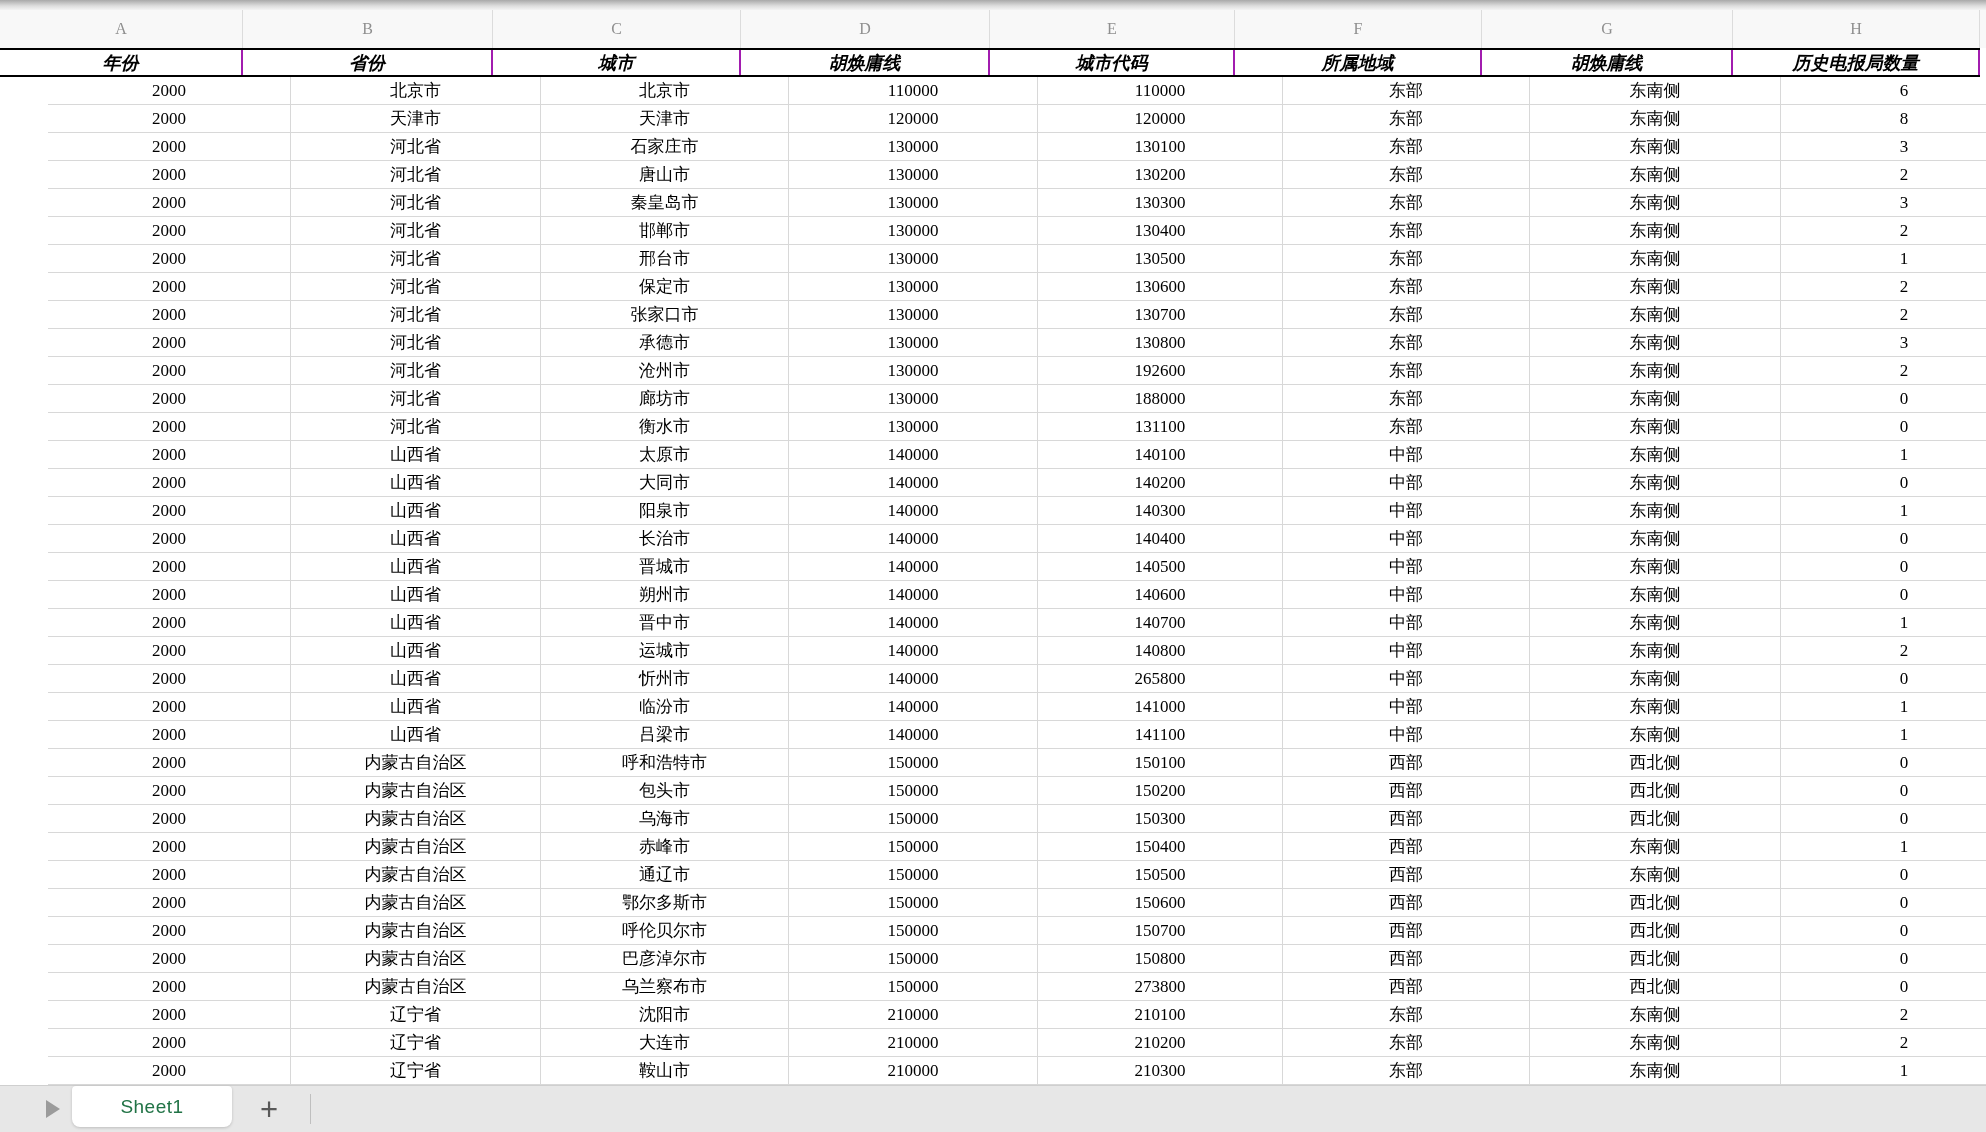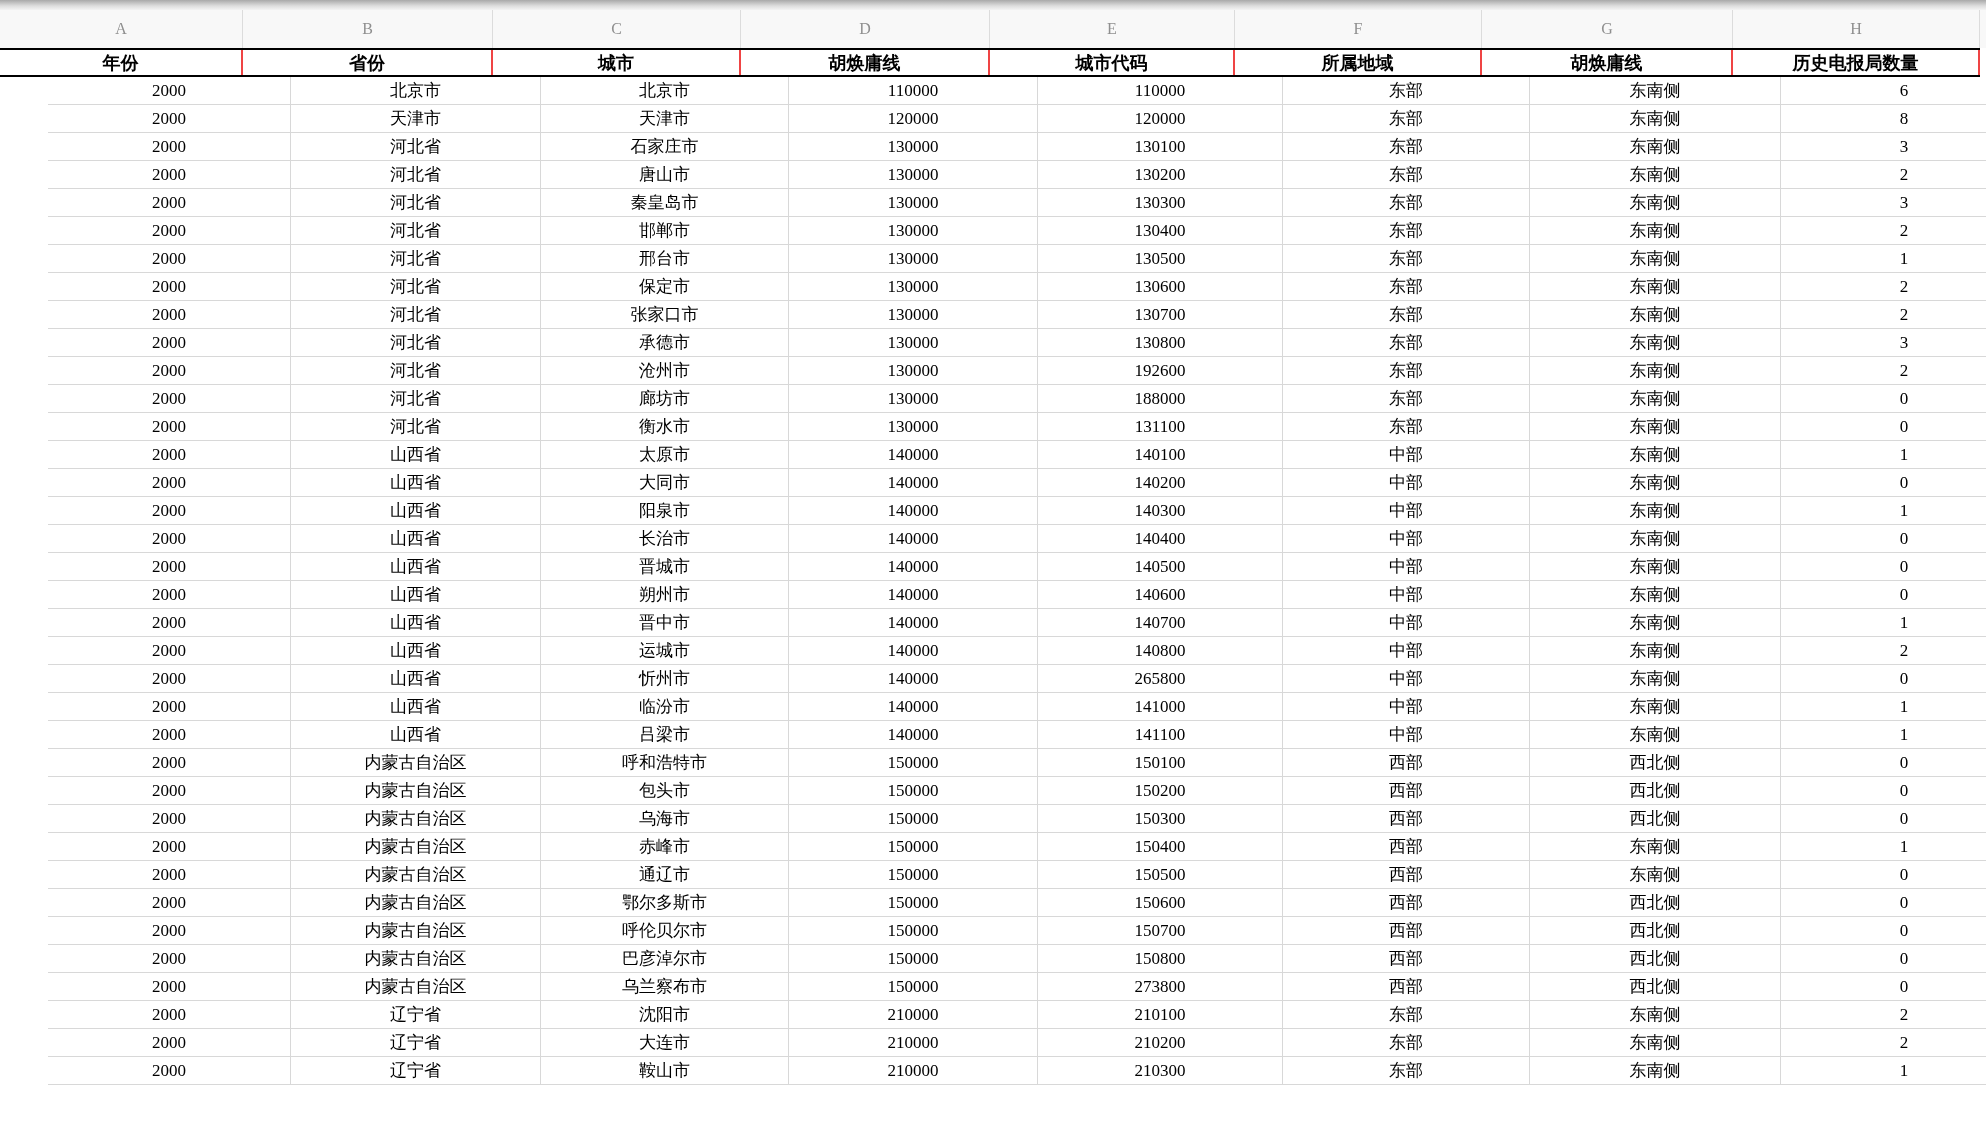--- a/index.html
+++ b/index.html
@@ -31,21 +31,21 @@
 
   
   .header-row{
     height:29px;flex:0 0 29px;
     border-top:2px solid #000;border-bottom:2px solid #000;
     box-sizing:border-box;background:#fff;
   }
   .hcell{
     display:flex;align-items:center;justify-content:center;
     font-weight:bold;font-size:18px;color:#000;
-    border-right:2px solid #ef4444;box-sizing:border-box;
+    border-right:2px solid #a21caf;box-sizing:border-box;font-style:italic;
   }
 
   
   .rows{flex:0 0 1008px;overflow:hidden;background:#fff;}
   .row{height:28px;margin-left:48px;}
   .cell{
     display:flex;align-items:center;justify-content:center;
     font-size:17px;color:#000;
     border-right:1px solid #d8d8d8;border-bottom:1px solid #d8d8d8;
     box-sizing:border-box;white-space:nowrap;overflow:hidden;
@@ -465,14 +465,22 @@
         <div class="cell">辽宁省</div>
         <div class="cell">鞍山市</div>
         <div class="cell">210000</div>
         <div class="cell">210300</div>
         <div class="cell">东部</div>
         <div class="cell">东南侧</div>
         <div class="cell">1</div>
       </div>
     </div>
 
+  <div class="tab-bar">
+    <span class="nav-arrow"></span>
+    <div class="sheet-tab">
+      <span class="sheet-tab-label">Sheet1</span>
+    </div>
+    <span class="add-sheet">+</span>
+    <span class="tab-divider"></span>
+  </div>
 
 </div>
 
 </body></html>

